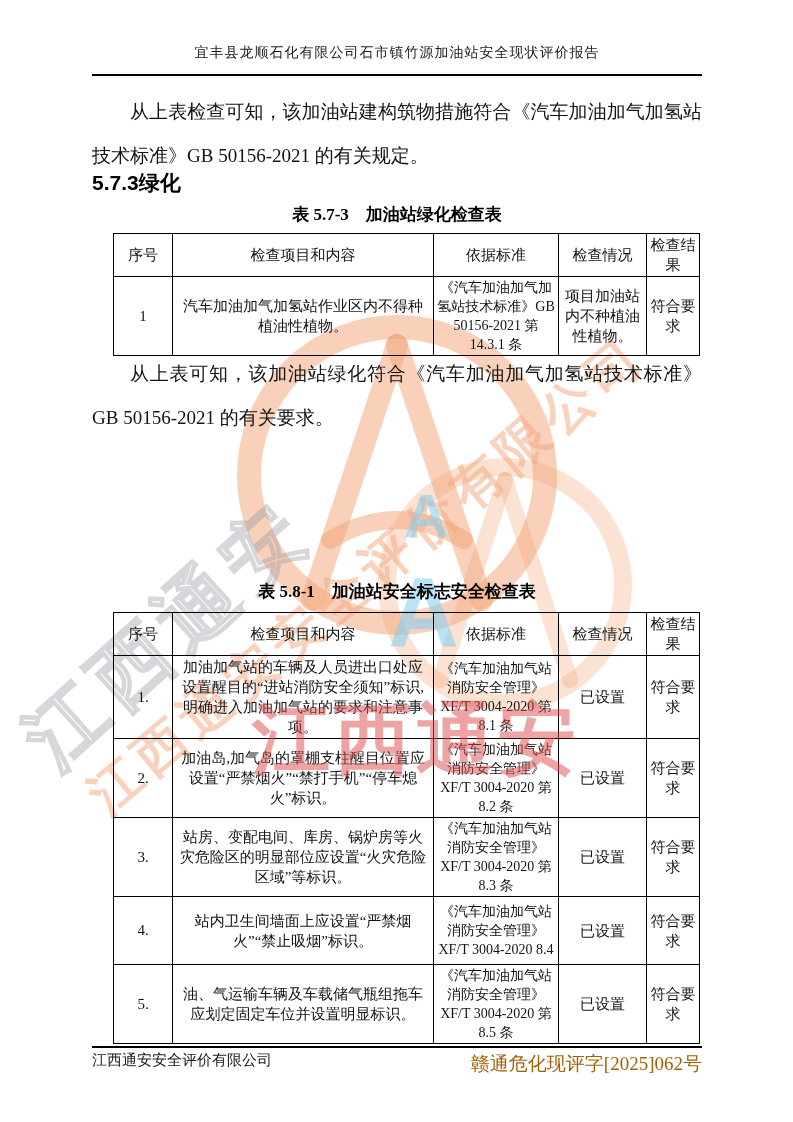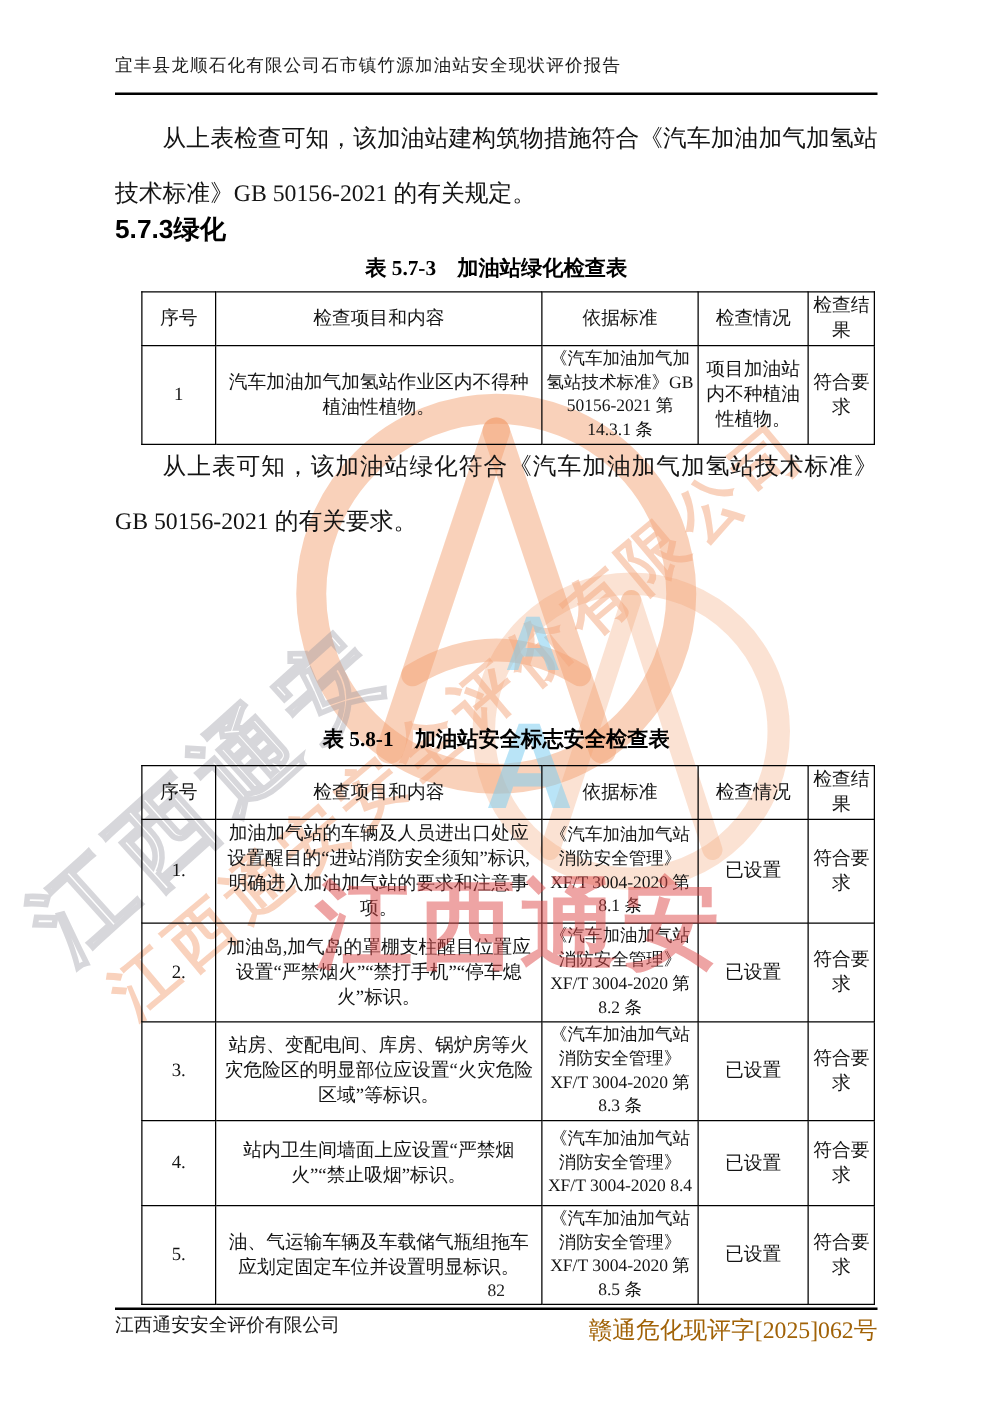--- a/index.html
+++ b/index.html
@@ -5,21 +5,21 @@
   html,body{margin:0;padding:0;background:#fff;}
   .page{
     position:relative;width:793px;height:1122px;background:#ffffff;
     font-family:"Liberation Serif","DejaVu Serif",serif;color:#111;overflow:hidden;
   }
   .layer{position:absolute;inset:0;pointer-events:none;}
   .wm-under{z-index:0;}
   .wm-over{z-index:2;}
   .content{position:absolute;inset:0;z-index:1;}
 
-  .header-title{position:absolute;top:44px;left:92px;width:610px;text-align:left;font-size:14px;letter-spacing:1px;color:#1a1a1a;}
+  .header-title{position:absolute;top:44px;left:92px;width:610px;text-align:center;font-size:14px;letter-spacing:1px;color:#1a1a1a;}
   .header-rule{position:absolute;top:74px;left:92px;width:610px;height:2px;background:#000;}
 
   .para{position:absolute;left:92px;width:610px;font-size:19px;line-height:44px;text-align:justify;text-indent:2em;color:#141414;}
   .p1{top:90px;}
   .p2{top:352px;}
   .p3{top:464px;line-height:43px;}
 
   .h573{position:absolute;top:169px;left:92px;font-size:21px;font-weight:bold;font-family:"Liberation Sans","DejaVu Sans",sans-serif;color:#000;}
   .h58{position:absolute;top:432px;left:130px;font-size:21px;font-weight:bold;letter-spacing:3px;color:#000;}
 
@@ -164,21 +164,20 @@
       <tr>
         <td class="c-no">5.</td>
         <td class="c-item">油、气运输车辆及车载储气瓶组拖车应划定固定车位并设置明显标识。</td>
         <td class="c-std">《汽车加油加气站消防安全管理》XF/T 3004-2020 第 8.5 条</td>
         <td class="c-sit">已设置</td>
         <td class="c-res">符合要求</td>
       </tr>
     </tbody>
       </table>
 
-    <div class="pagenum">82</div>
     <div class="footer-rule"></div>
     <div class="footer-left">江西通安安全评价有限公司</div>
     <div class="footer-right">赣通危化现评字[2025]062号</div>
   </div>
 
   <div class="layer wm-over">
     <div class="wm-red">江西通安</div>
   </div>
 
 </div>

